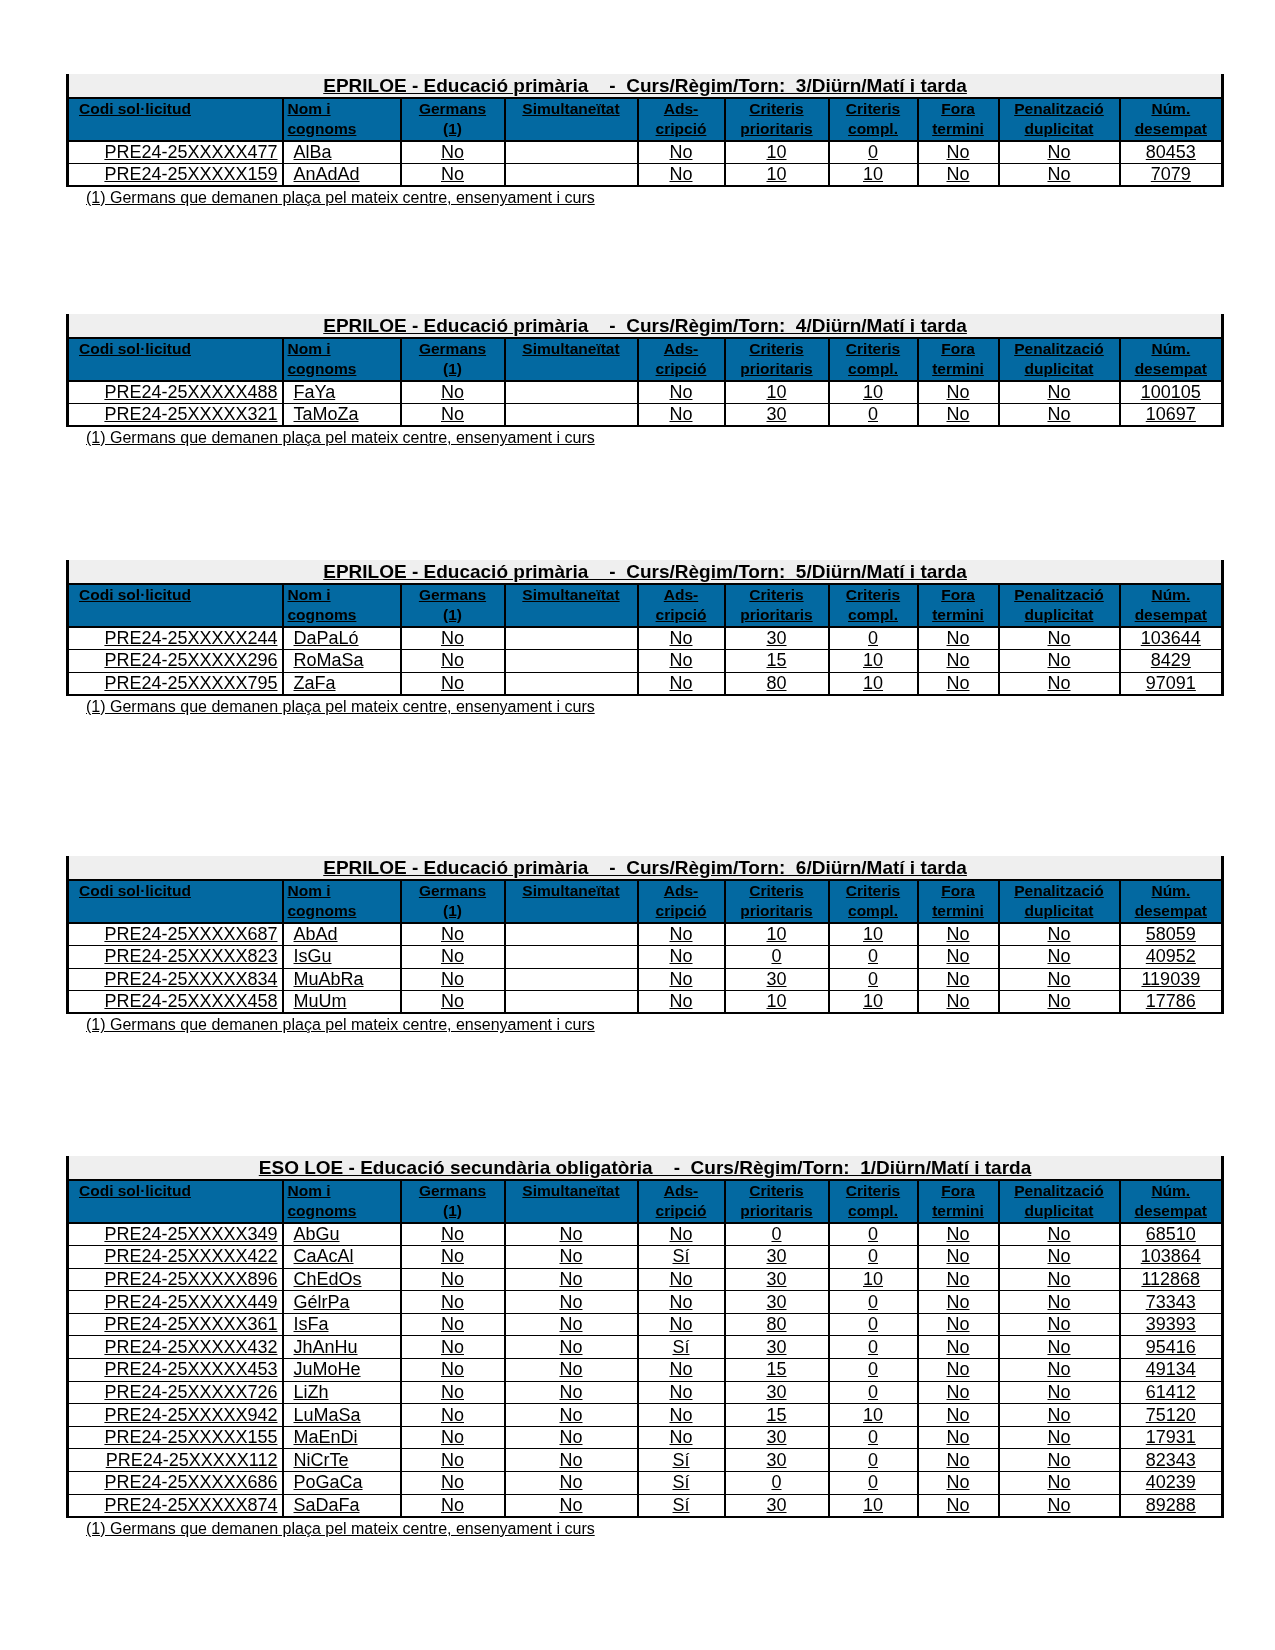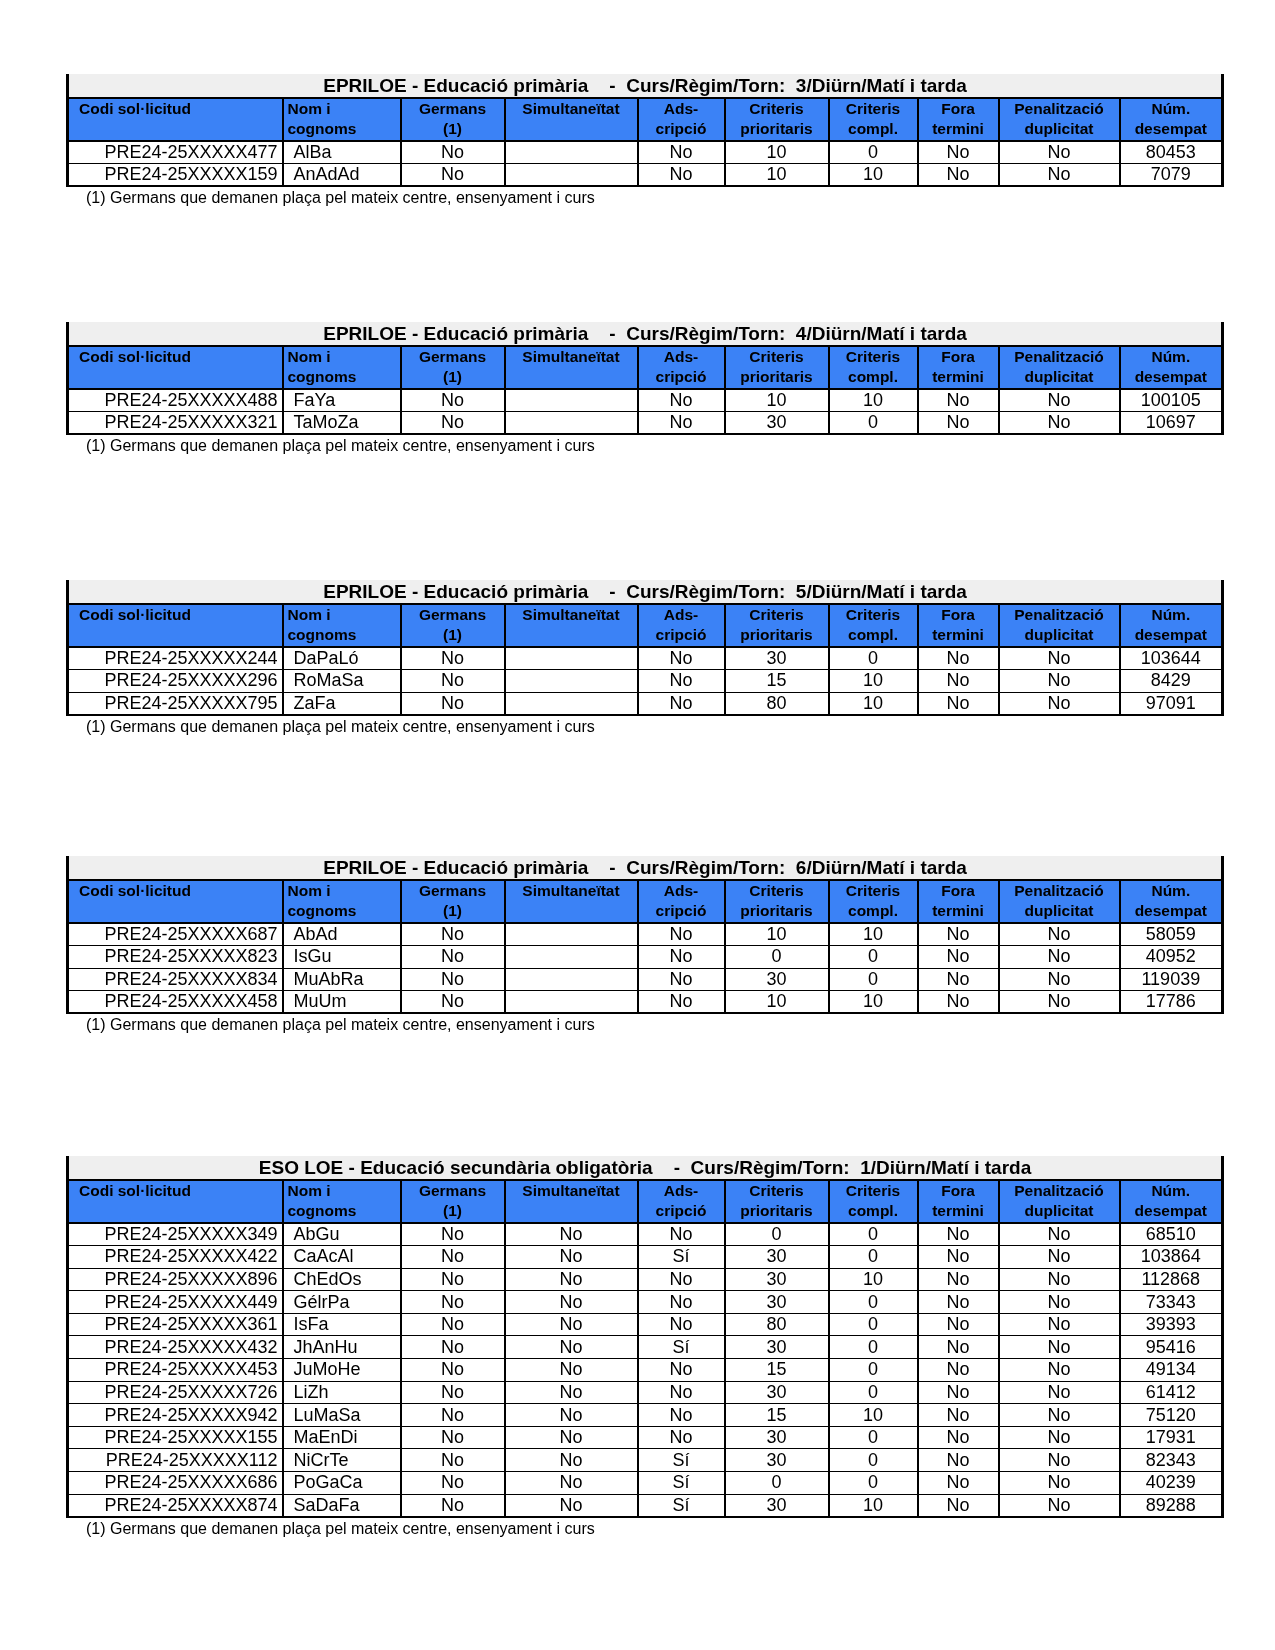--- a/index.html
+++ b/index.html
@@ -1,24 +1,24 @@
 <!DOCTYPE html>
 <html><head>
 <meta charset="utf-8">
 <style>
   html, body { margin: 0; padding: 0; background: #ffffff; }
   body { width: 1275px; height: 1650px; position: relative; overflow: hidden;
          font-family: "Liberation Sans", sans-serif; color: #000; }
-  .block { position: absolute; left: 66px; width: 1155px; }
+  .block { position: absolute; left: 66px; width: 1155px; text-decoration: underline; }
   table.grid { border-collapse: collapse; width: 1155px; table-layout: fixed;
                border-right: 3px solid #000; border-left: 3px solid #000; }
   table.grid td, table.grid th { padding: 0 4px; box-sizing: border-box; }
   .title-row th { background: #efefef; font-size: 19px; font-weight: bold; height: 24px;
                   text-align: center; border-bottom: 2.5px solid #000; padding: 0; line-height: 22px; white-space: pre; }
-  .head-row th { background: #3b82f6; font-size: 15.5px; font-weight: bold; height: 43px;
+  .head-row th { background: #0369a1; font-size: 15.5px; font-weight: bold; height: 43px;
                  vertical-align: top; line-height: 19.5px; border-left: 2px solid #000;
                  border-bottom: 2.5px solid #000; padding-top: 1px; }
   .head-row th.c0 { text-align: left; padding-left: 10px; border-left: none; }
   .head-row th.c1 { text-align: left; }
   .head-row th.cc { text-align: center; }
   .data-row td { font-size: 18px; height: 22.6px; line-height: 21px; border-left: 2px solid #000;
                  border-bottom: 1.5px solid #000; text-align: center; white-space: nowrap; overflow: hidden; }
   .data-row td.c0 { text-align: right; padding-left: 10px; border-left: none; }
   .data-row td.c1 { text-align: left; padding-left: 10px; }
   .data-row:last-child td { border-bottom: 2.5px solid #000; }
@@ -83,21 +83,21 @@
           <td class="">10</td>
           <td class="">10</td>
           <td class="">No</td>
           <td class="">No</td>
           <td class="">7079</td>
         </tr>
       </tbody>
     </table>
     <div class="footnote">(1) Germans que demanen plaça pel mateix centre, ensenyament i curs</div>
   </div>
-<div class="block" style="top:322px;">
+<div class="block" style="top:314px;">
     <table class="grid">
       <colgroup>
         <col class="w0">
         <col class="w1">
         <col class="w2">
         <col class="w3">
         <col class="w4">
         <col class="w5">
         <col class="w6">
         <col class="w7">
@@ -143,21 +143,21 @@
           <td class="">30</td>
           <td class="">0</td>
           <td class="">No</td>
           <td class="">No</td>
           <td class="">10697</td>
         </tr>
       </tbody>
     </table>
     <div class="footnote">(1) Germans que demanen plaça pel mateix centre, ensenyament i curs</div>
   </div>
-<div class="block" style="top:580px;">
+<div class="block" style="top:560px;">
     <table class="grid">
       <colgroup>
         <col class="w0">
         <col class="w1">
         <col class="w2">
         <col class="w3">
         <col class="w4">
         <col class="w5">
         <col class="w6">
         <col class="w7">

